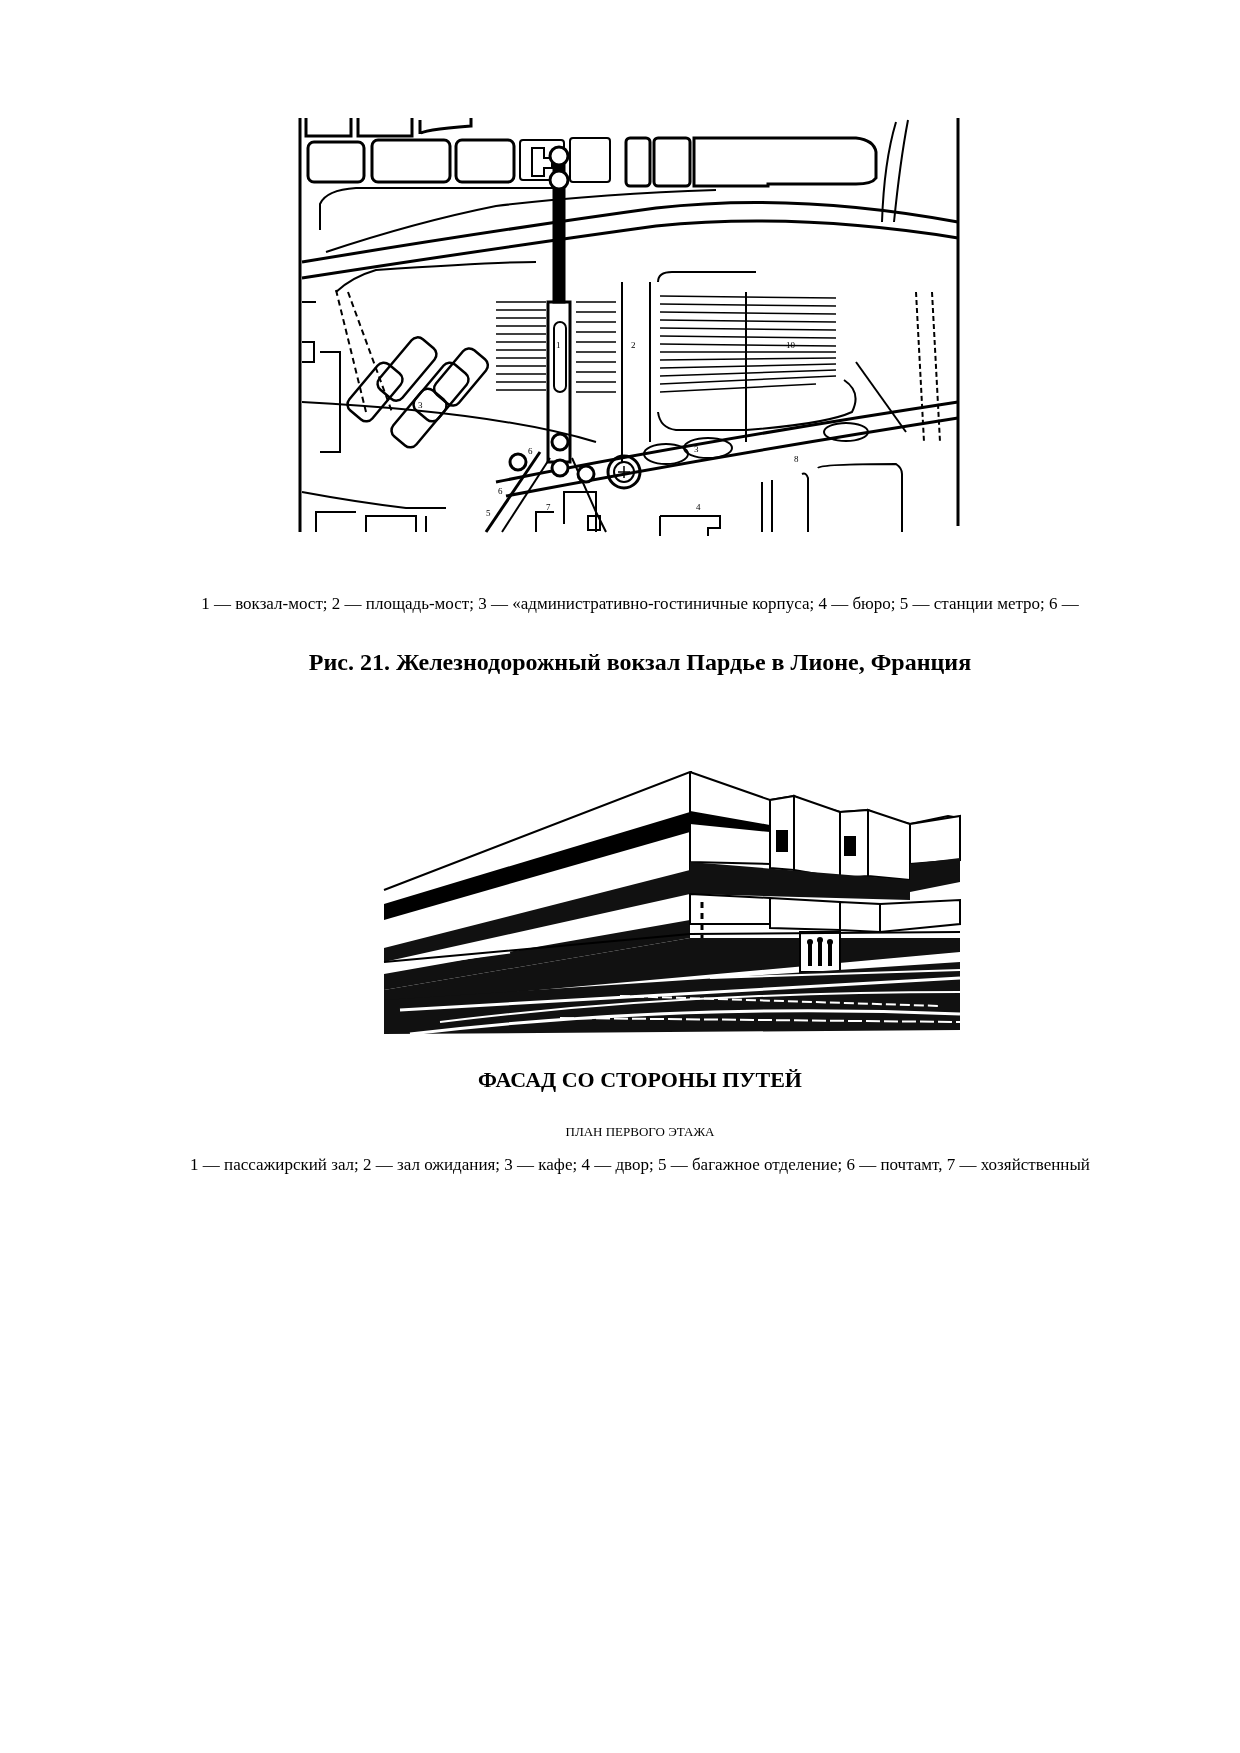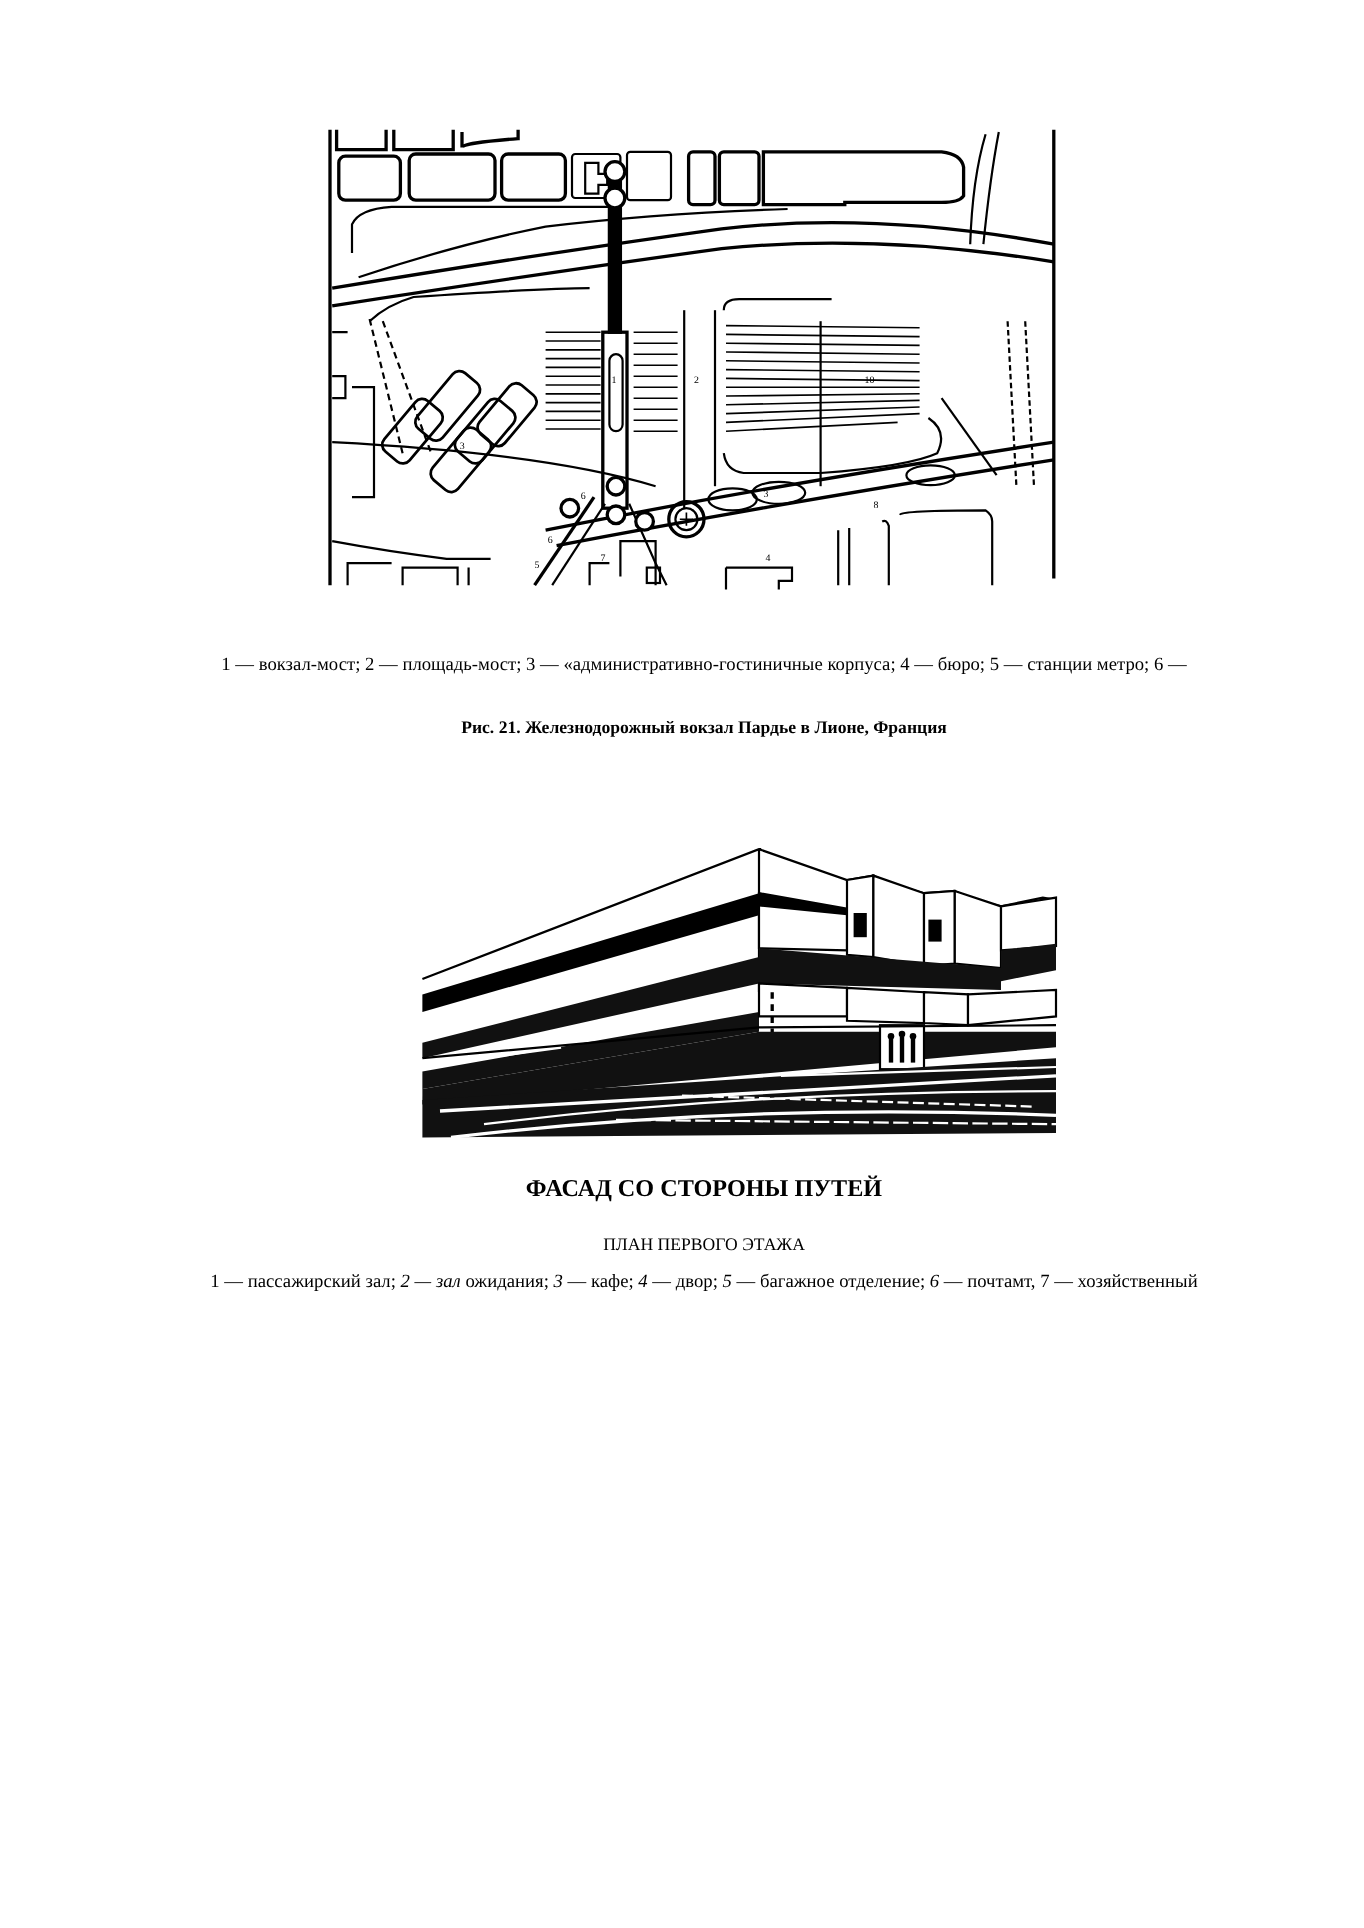--- a/index.html
+++ b/index.html
@@ -9,25 +9,25 @@
   }
   .figure { position: absolute; }
   .figure svg { display: block; }
   #fig-map { left: 296px; top: 112px; width: 666px; height: 426px; }
   #fig-facade { left: 380px; top: 752px; width: 586px; height: 286px; }
   .cap {
     position: absolute; left: 120px; width: 1040px; text-align: center;
     font-size: 17px; line-height: 19px;
   }
   #legend1 { top: 594px; }
-  #title1 { top: 650px; font-size: 16px; font-weight: bold; line-height: 24px; }
+  #title1 { top: 650px; font-size: 24px; font-weight: bold; line-height: 24px; }
   #title2 { top: 1069px; font-size: 22px; font-weight: bold; line-height: 22px; }
-  #subtitle2 { top: 1122px; font-size: 16px; }
+  #subtitle2 { top: 1122px; font-size: 13px; }
   #legend2 { top: 1155px; }
-  .it { font-style: italic; }
+  .it { }
 </style>
 </head>
 <body>
 
 <div class="figure" id="fig-map">
   <svg width="666" height="426" viewBox="0 0 666 426">
     <g fill="none" stroke="#000" stroke-width="3">
 
       <line x1="4" y1="6" x2="4" y2="420"></line>
       <line x1="662" y1="6" x2="662" y2="414"></line>

